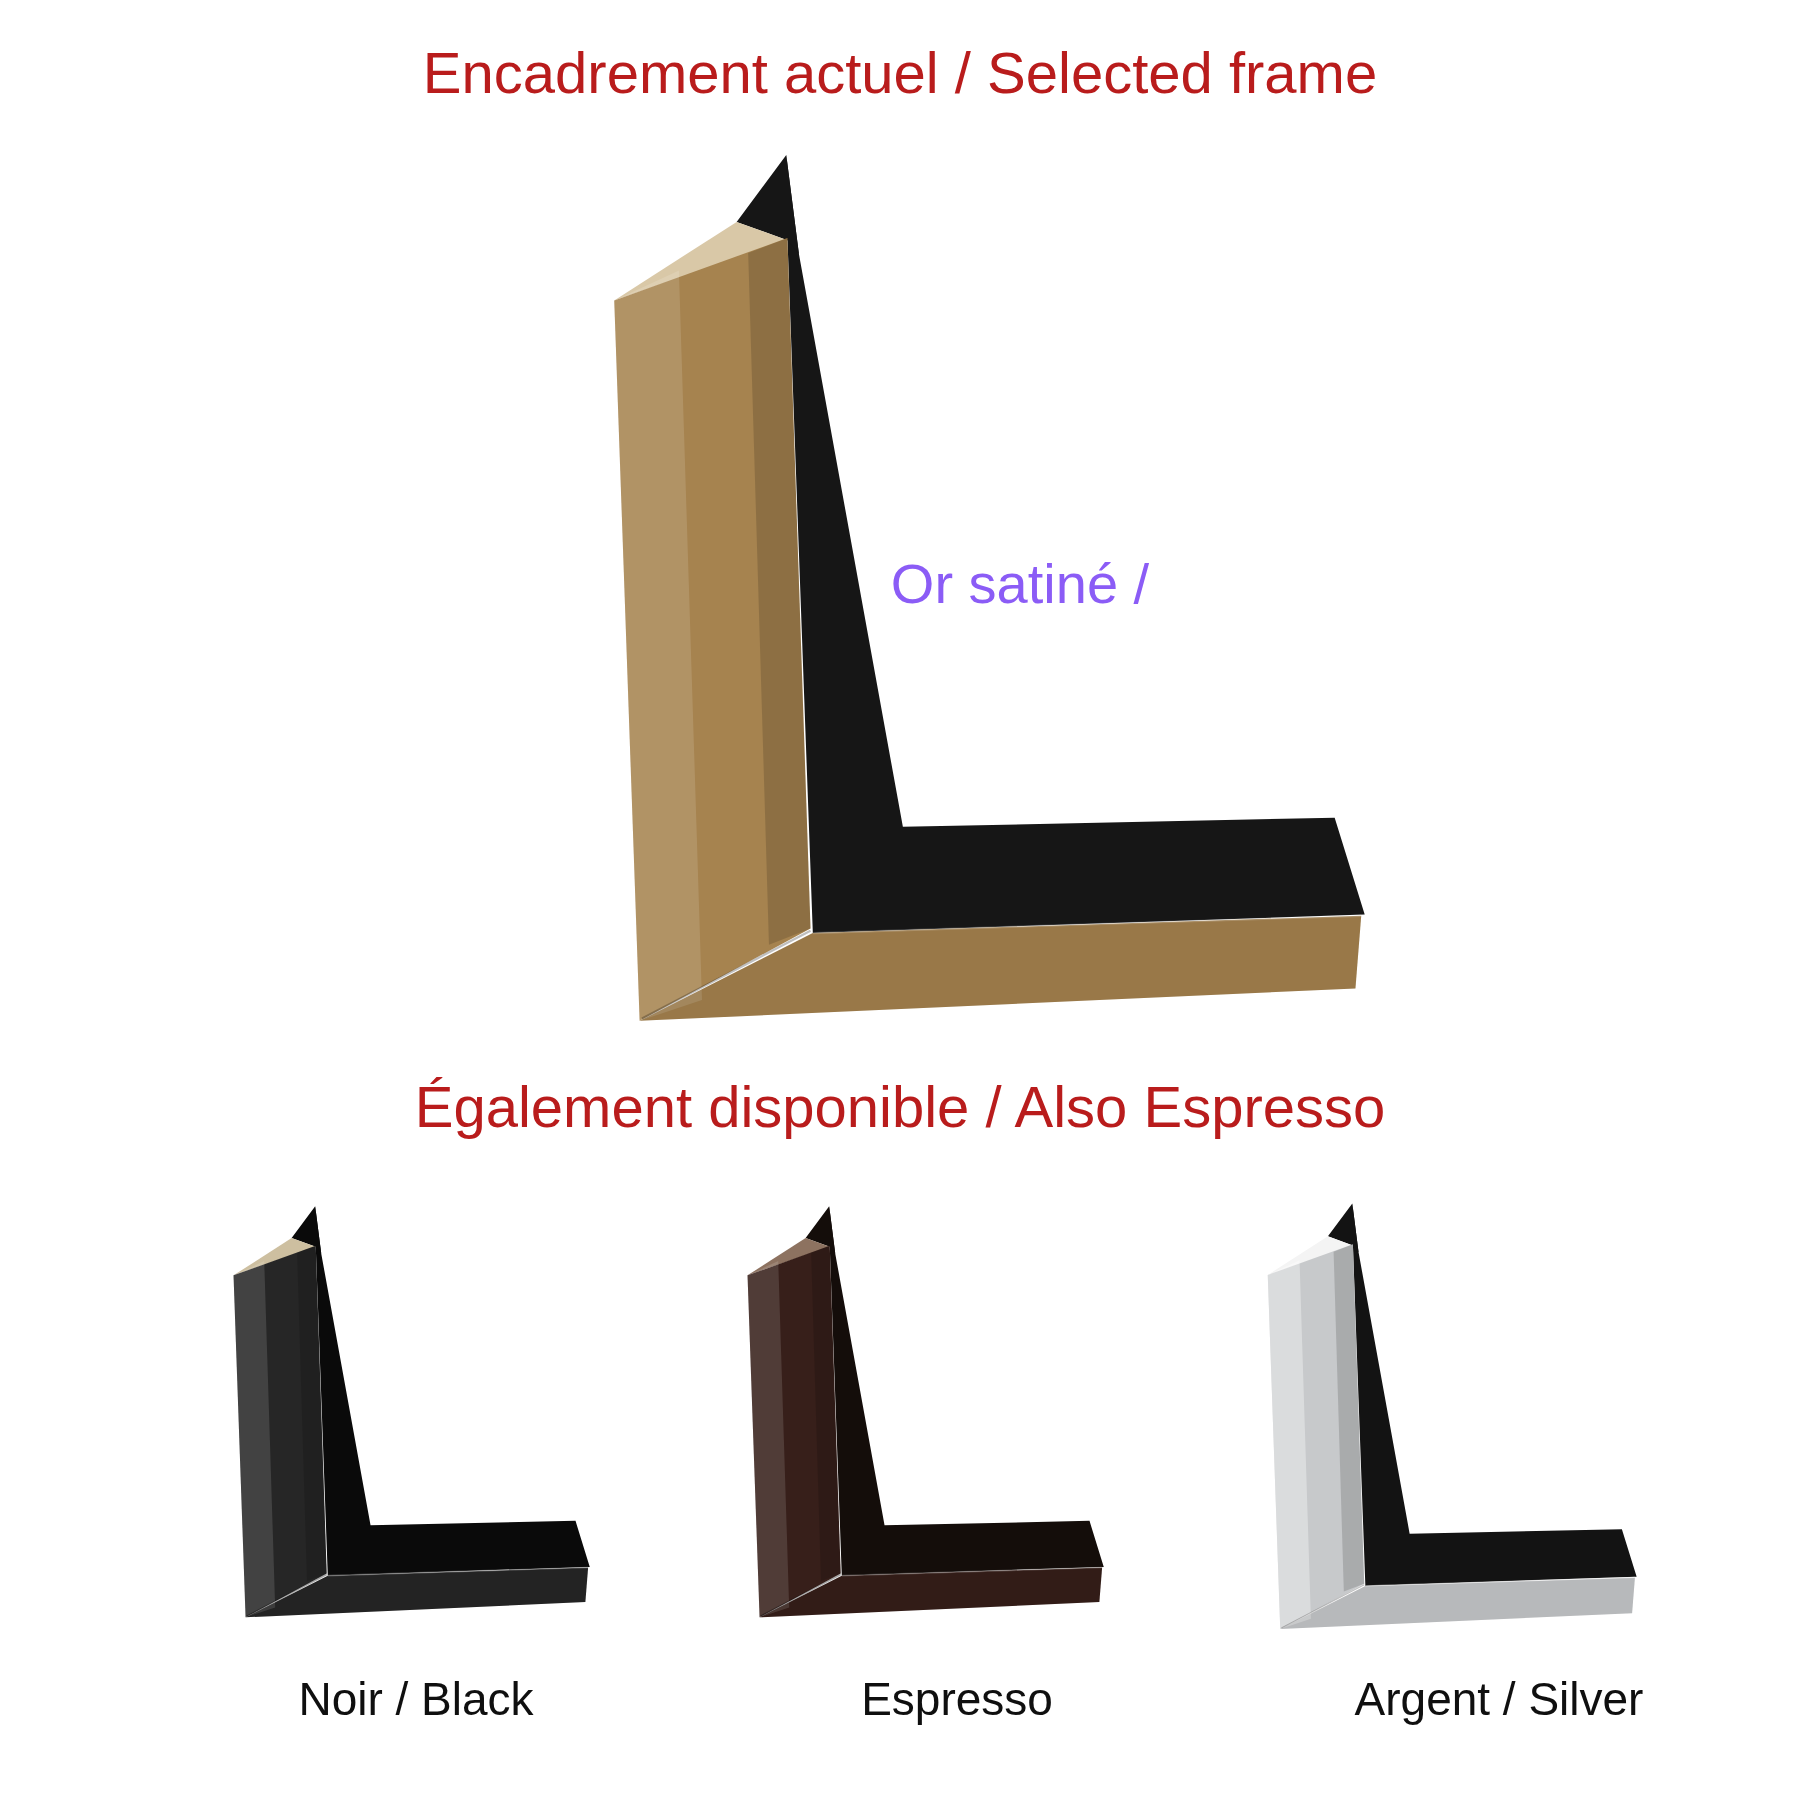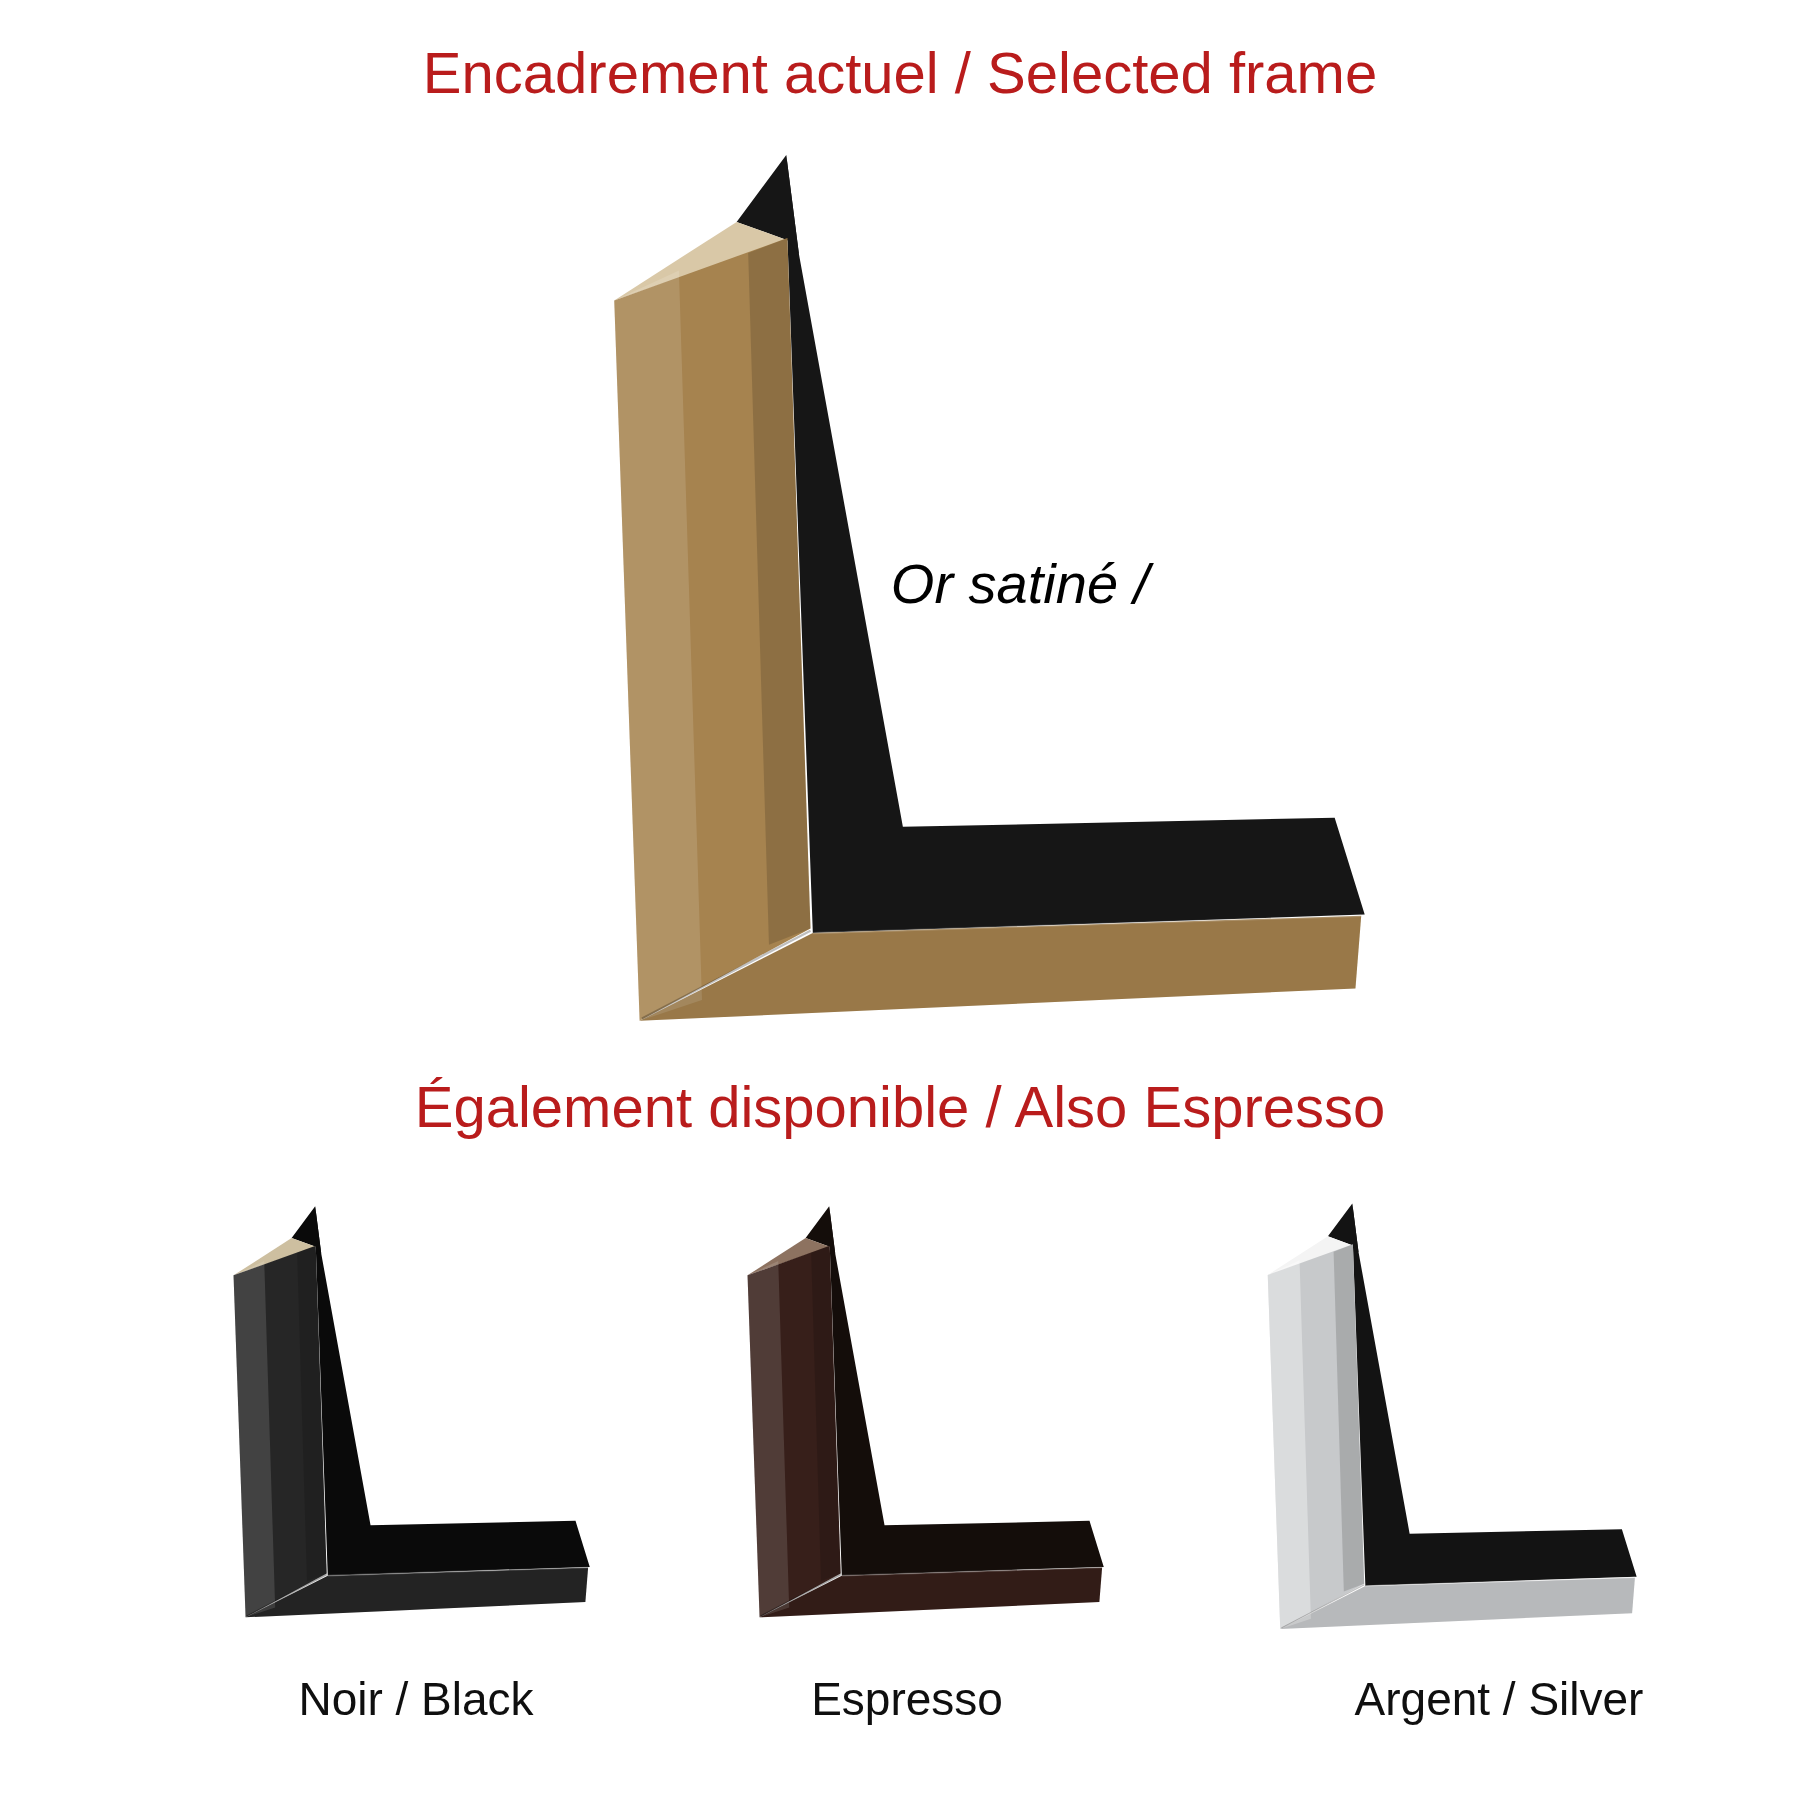--- a/index.html
+++ b/index.html
@@ -30,23 +30,22 @@
     font-size: 46px;
     line-height: 1.2;
     color: #0f0f0f;
     white-space: nowrap;
   }
   .selected-label {
     position: absolute;
     text-align: center;
     font-size: 56px;
     line-height: 1.5;
-    color: #000000;
+    color: #8b5cf6;
     white-space: nowrap;
-    font-style: italic;
   }
 </style>
 </head>
 <body>
 
 <div class="canvas">
 
   <div class="heading" style="top:38px">Encadrement actuel / Selected frame</div>
 
   <svg class="frame-svg" style="left:605px;top:148px" width="762" height="889" viewBox="0 0 660 770">
@@ -110,17 +109,17 @@
       <polygon fill="rgba(255,255,255,0.35)" points="8,132 64,106 84,738 30,756"></polygon>
       <polygon fill="rgba(0,0,0,0.15)" points="124,91 158,78 178,676 142,690"></polygon>
       <polygon fill="rgba(0,0,0,0.08)" points="180,680 655,665 650,728 30,756"></polygon>
       <line x1="178" y1="678" x2="32" y2="754" stroke="rgba(0,0,0,0.25)" stroke-width="2"></line>
       <line x1="180" y1="680" x2="655" y2="665" stroke="rgba(255,255,255,0.5)" stroke-width="2"></line>
     </g>
   </svg>
 
   <div class="caption" style="left:216px;top:1672px;width:400px">Noir / Black</div>
 
-  <div class="caption" style="left:707px;top:1672px;width:400px">Espresso</div>
+  <div class="caption" style="left:757px;top:1672px;width:400px">Espresso</div>
 
   <div class="caption" style="left:1299px;top:1672px;width:400px">Argent / Silver</div>
 
 </div>
 
 </body></html>

